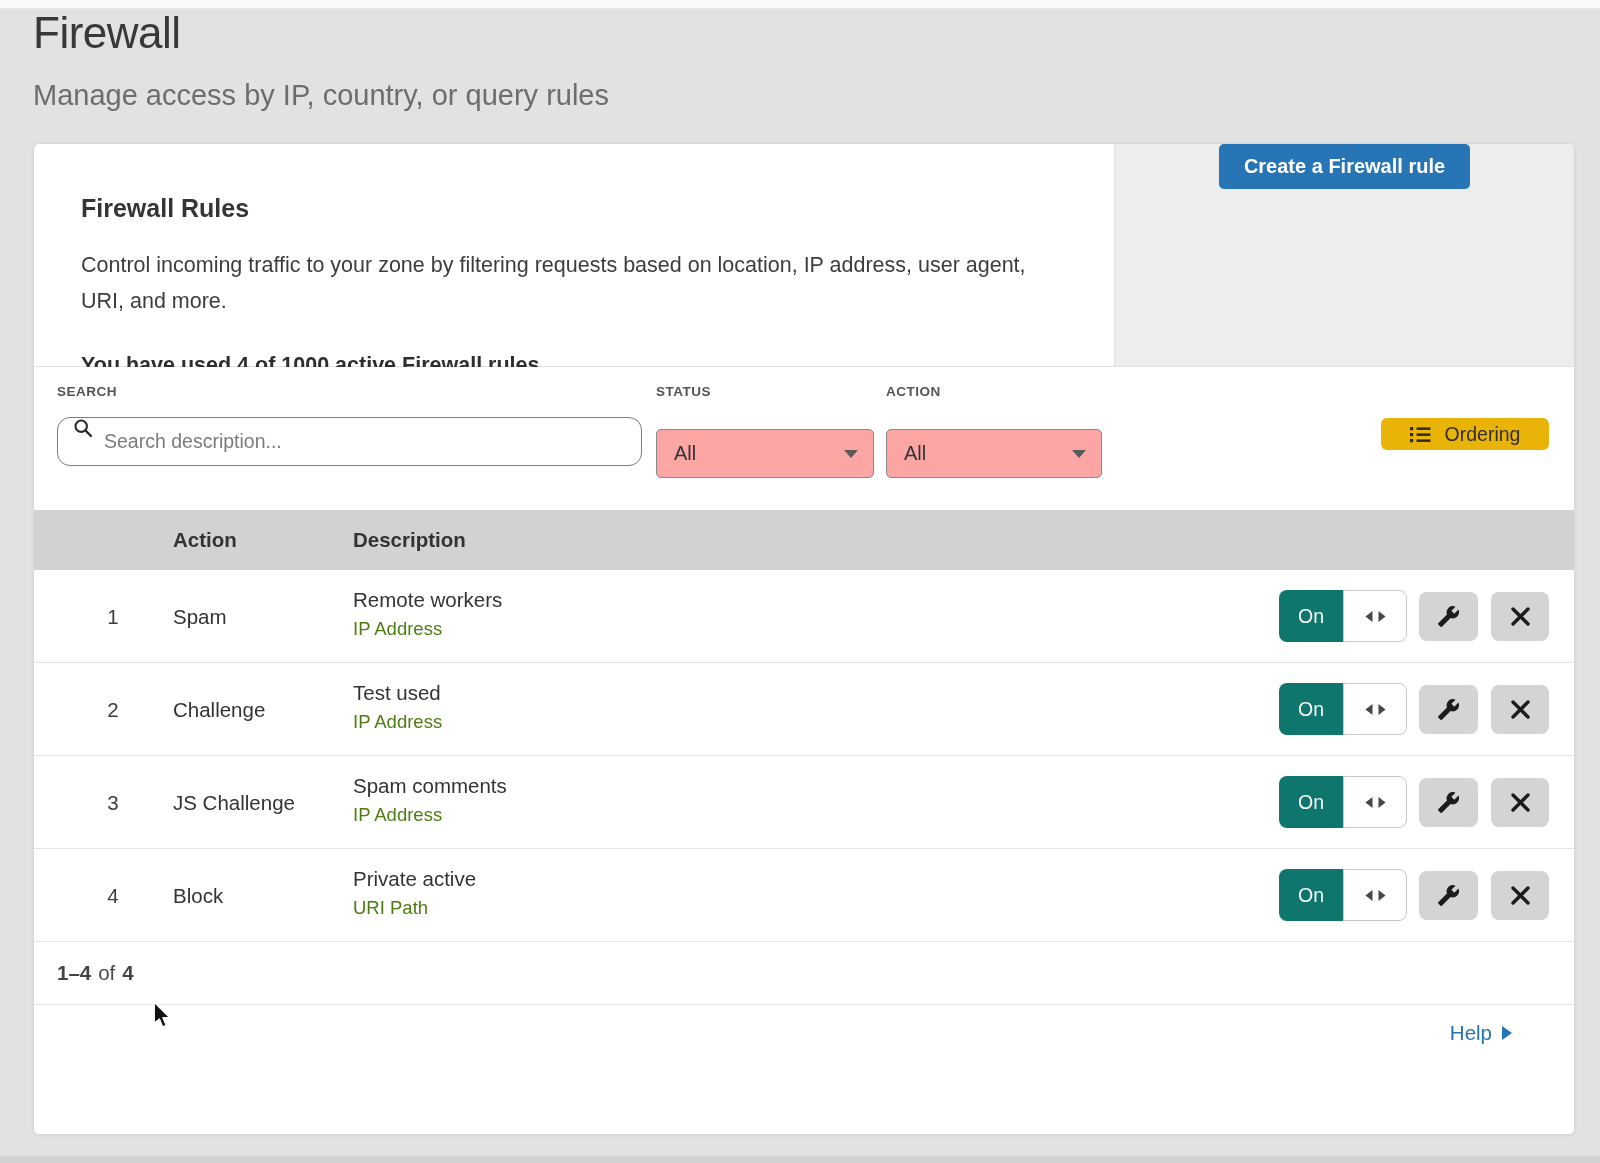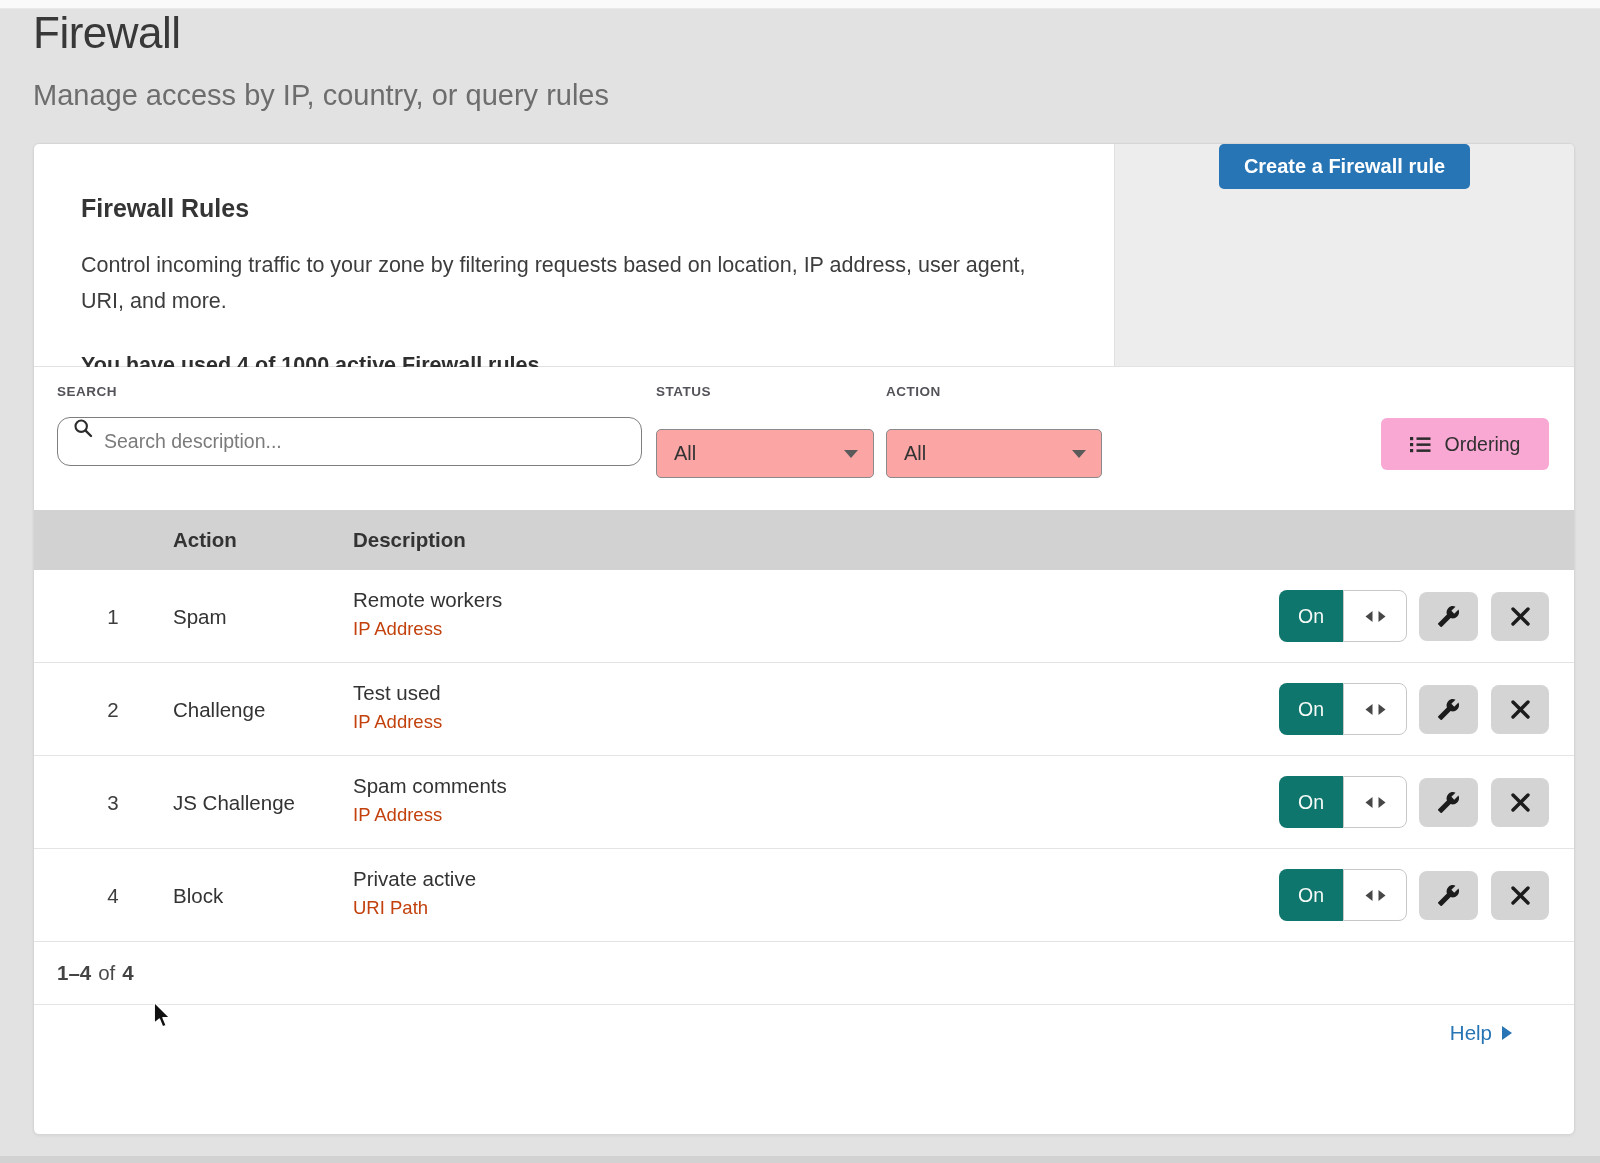--- a/index.html
+++ b/index.html
@@ -56,37 +56,37 @@
   }
   .search-box input::placeholder { color:#7b7b7b; opacity:1; }
   .select-box {
     position:absolute; top:62px; height:49px; border:1px solid #8a8a8a; border-radius:5px; background:#fca5a5;
     display:flex; align-items:center; padding:0 15px 0 17px; font-size:20px; color:#333; cursor:pointer;
   }
   .sel-status { left:622px; width:218px; }
   .sel-action { left:852px; width:216px; }
   .caret-down { margin-left:auto; width:0; height:0; border-left:7px solid transparent; border-right:7px solid transparent; border-top:8px solid #5a5a5a; }
   .ordering-btn {
-    position:absolute; left:1347px; top:51px; width:168px; height:52px;
-    background:#f9a8d4; border:none; border-radius:6px; cursor:pointer;
+    position:absolute; left:1347px; top:51px; width:168px; height:32px;
+    background:#eab308; border:none; border-radius:6px; cursor:pointer;
     font-family:inherit; font-size:19.5px; color:#303030;
     display:flex; align-items:center; justify-content:center; gap:14px;
   }
 
   
   .table-header { position:relative; height:60px; background:#d2d2d2; }
   .table-header span { position:absolute; top:0; line-height:60px; font-size:20.5px; font-weight:600; color:#333; }
   .col-action { left:139px; } .col-desc { left:319px; }
 
   .rule-row { position:relative; height:93px; border-bottom:1px solid #e4e4e4; background:#fff; }
   .row-num { position:absolute; left:59px; top:0; width:40px; text-align:center; line-height:93px; font-size:20.5px; color:#3d3d3d; }
   .row-action { position:absolute; left:139px; top:0; line-height:93px; font-size:20.5px; color:#333; }
   .row-desc { position:absolute; left:319px; top:18px; }
   .desc-title { font-size:20.5px; color:#333; }
-  .desc-sub { font-size:18.5px; color:#c2410c; margin-top:6px; }
+  .desc-sub { font-size:18.5px; color:#4d7c0f; margin-top:6px; }
 
   .toggle { position:absolute; left:1245px; top:20px; width:128px; height:52px; display:flex; border-radius:8px; cursor:pointer; }
   .toggle-on {
     width:64px; background:#0f766e; color:#f6fbf7; font-size:19.5px;
     display:flex; align-items:center; justify-content:center; border-radius:8px 0 0 8px;
   }
   .toggle-drag {
     width:64px; background:#fff; border:1px solid #c8c8c8; border-radius:0 8px 8px 0;
     display:flex; align-items:center; justify-content:center;
   }

